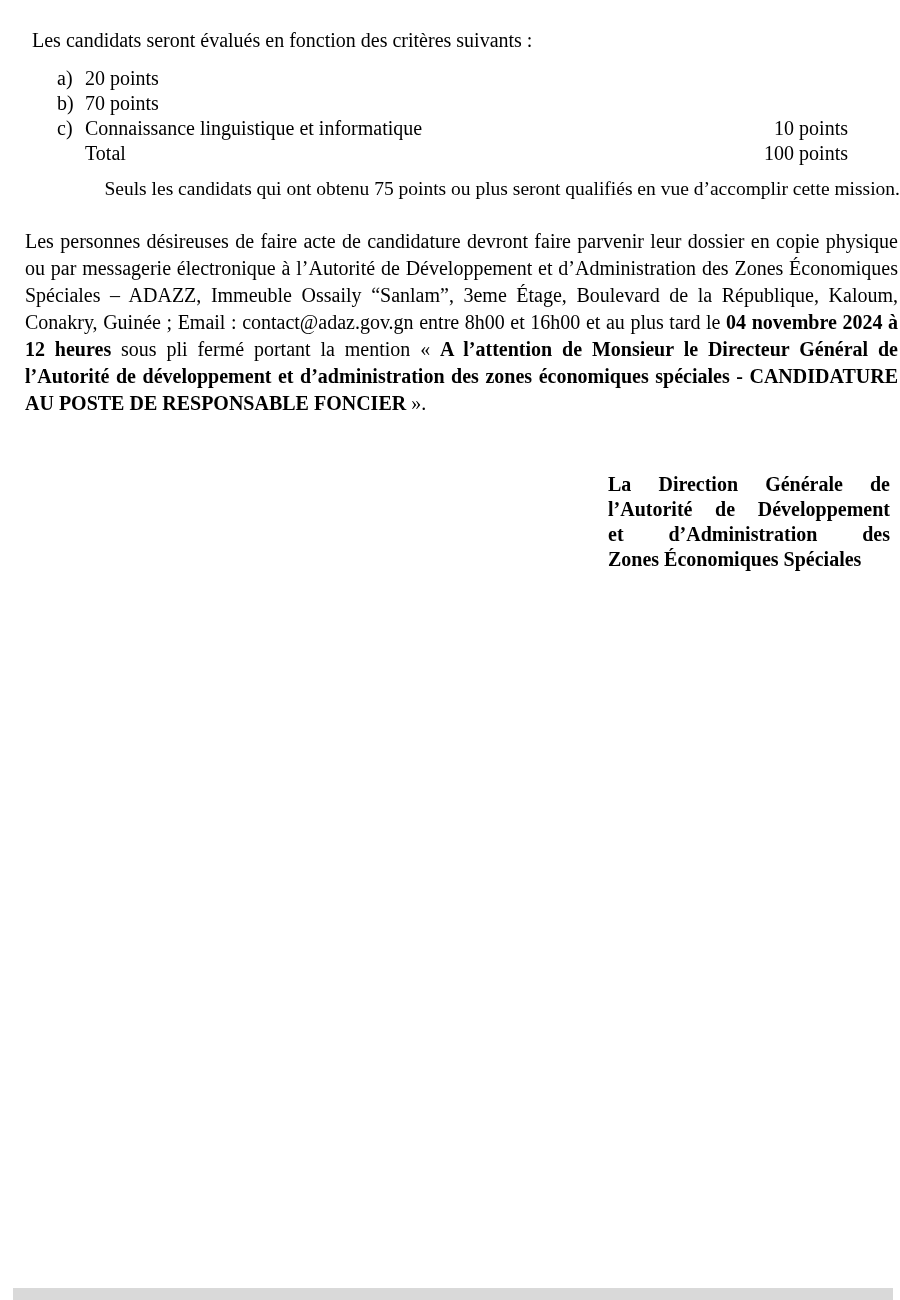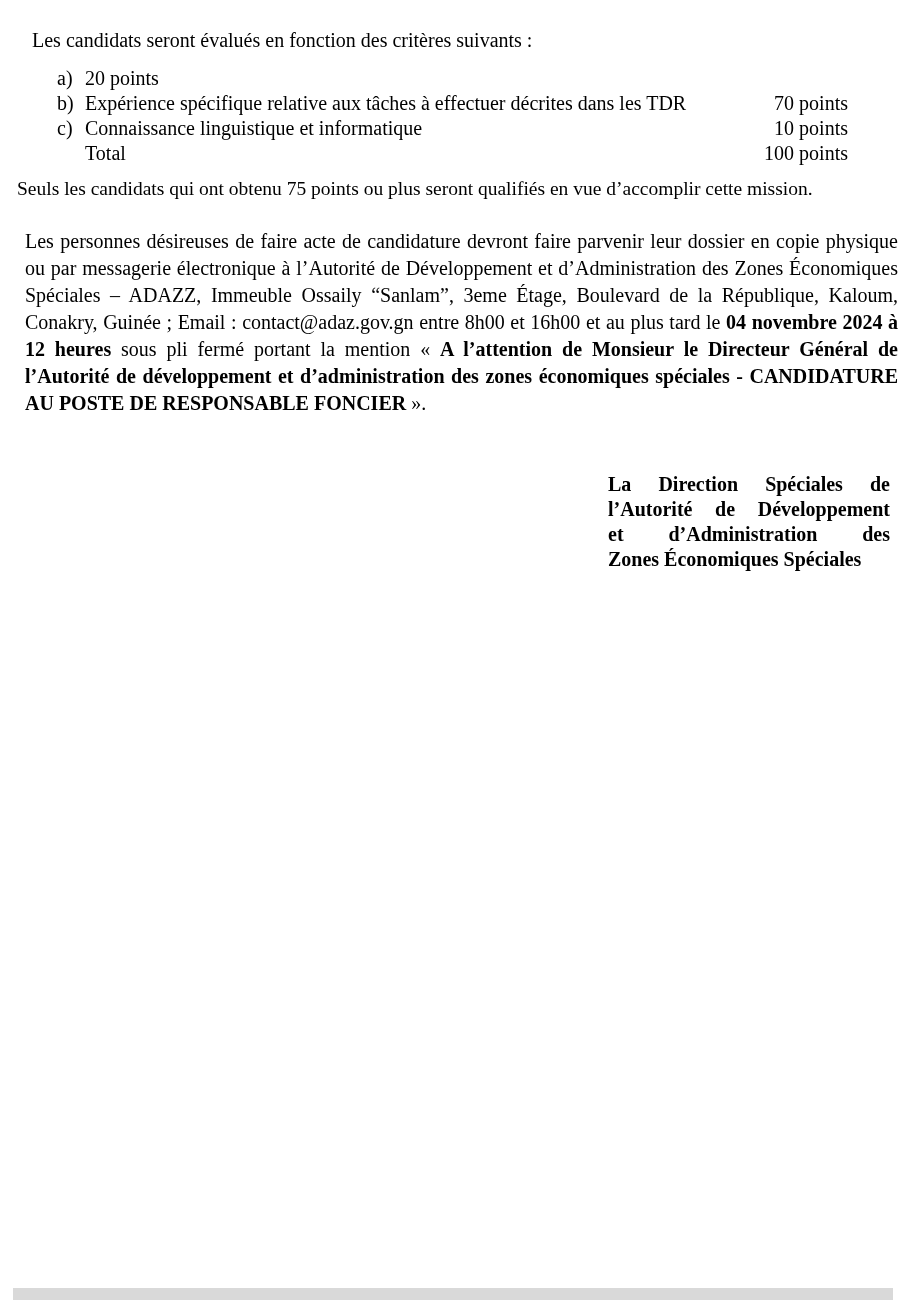--- a/index.html
+++ b/index.html
@@ -41,20 +41,21 @@
   .crit-points { flex: none; text-align: right; white-space: nowrap; }
   .note {
     position: absolute;
     top: 175px;
     left: 17px;
     width: 883px;
     font-size: 19.5px;
     line-height: 27px;
     white-space: nowrap;
     margin: 0;
+    text-align: right;
   }
   .application {
     position: absolute;
     top: 220px;
     left: 17px;
     width: 873px;
     font-size: 20px;
     line-height: 27px;
     text-align: justify;
     margin: 8px;
@@ -90,41 +91,40 @@
 
   <p class="intro">Les candidats seront évalués en fonction des critères suivants :</p>
 
   <div class="criteria">
       <div class="crit-row">
         <span class="crit-marker">a)</span>
         <span class="crit-points">20 points</span>
       </div>
       <div class="crit-row">
         <span class="crit-marker">b)</span>
-        <span class="crit-text">Expérience spécifique relative aux tâches à effectuer décrites dans les TDR</span>
         <span class="crit-points">70 points</span>
       </div>
       <div class="crit-row">
         <span class="crit-marker">c)</span>
         <span class="crit-text">Connaissance linguistique et informatique</span>
         <span class="crit-points">10 points</span>
       </div>
       <div class="crit-row bold">
         <span class="crit-marker"></span>
         <span class="crit-text">Total</span>
         <span class="crit-points">100 points</span>
       </div>
     </div>
 
   <p class="note">Seuls les candidats qui ont obtenu 75 points ou plus seront qualifiés en vue d’accomplir cette mission.</p>
 
   <p class="application"><span>Les personnes désireuses de faire acte de candidature devront faire parvenir leur dossier en copie physique ou par messagerie électronique à l’Autorité de Développement et d’Administration des Zones Économiques Spéciales – ADAZZ, Immeuble Ossaily “Sanlam”, 3eme Étage, Boulevard de la République, Kaloum, Conakry, Guinée ; Email : contact@adaz.gov.gn entre 8h00 et 16h00 et au plus tard le </span><span style="font-weight: bold;">04 novembre 2024 à 12 heures</span><span> sous pli fermé portant la mention « </span><span style="font-weight: bold;">A l’attention de Monsieur le Directeur Général de l’Autorité de développement et d’administration des zones économiques spéciales - CANDIDATURE AU POSTE DE RESPONSABLE FONCIER</span><span> ».</span></p>
 
   <div class="signature">
-      <div class="sig-line">La Direction Spéciales de</div>
+      <div class="sig-line">La Direction Générale de</div>
       <div class="sig-line">l’Autorité de Développement</div>
       <div class="sig-line">et d’Administration des</div>
       <div class="sig-line last">Zones Économiques Spéciales</div>
     </div>
 
   <div class="bottom-bar" style="background: rgb(217, 217, 217);"></div>
 
 </div>
 
 </body></html>

